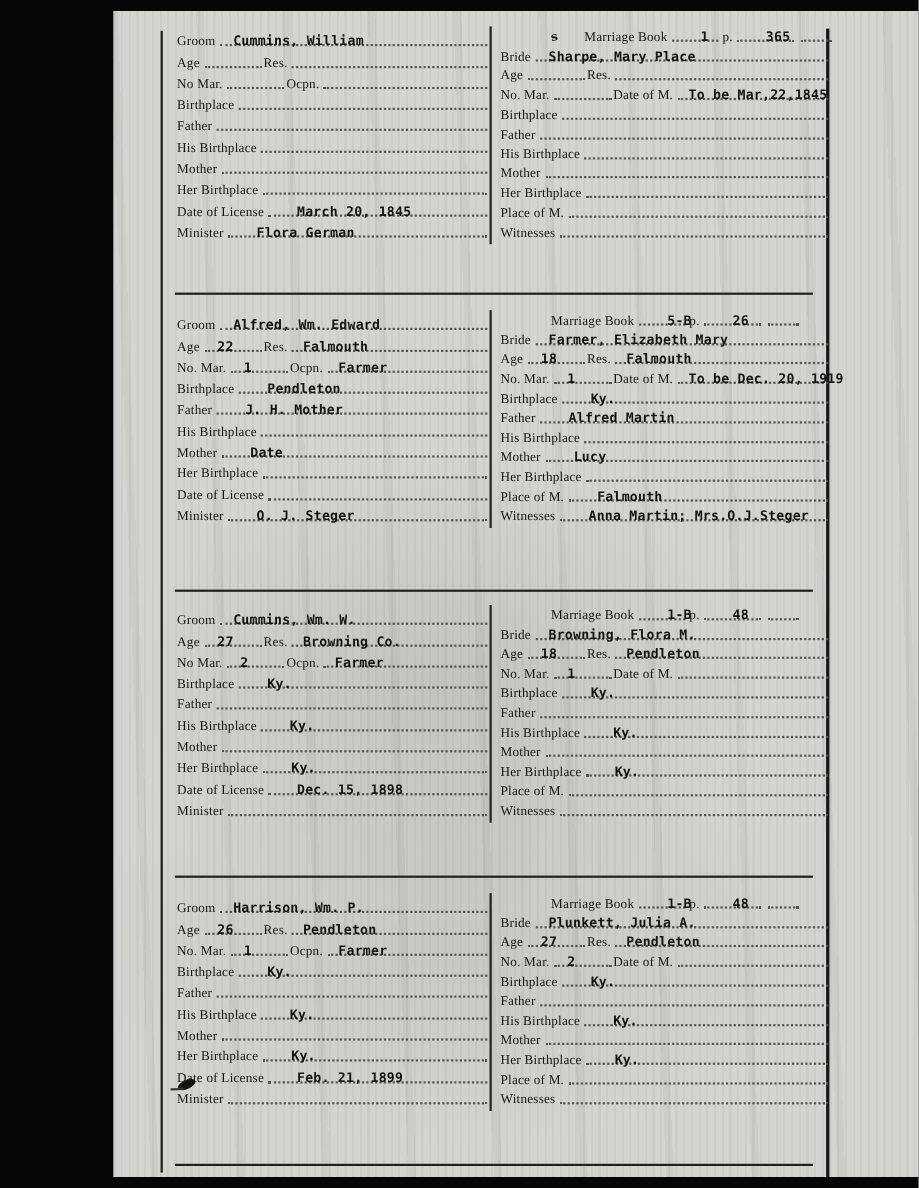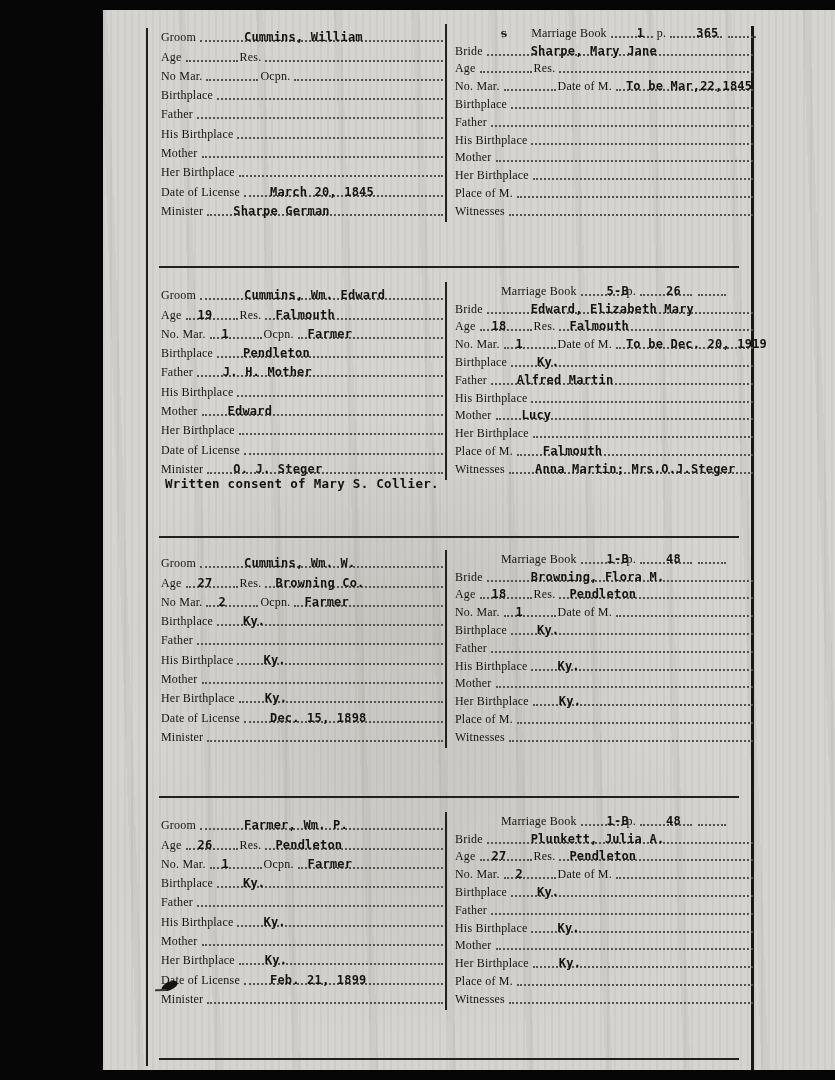--- a/index.html
+++ b/index.html
@@ -44,21 +44,21 @@
     margin:0 2px 4px 4px;position:relative;height:9px;
   }
   .fill.fdual{flex:0 0 52px;}
   .val{
     position:absolute;left:26px;bottom:-4px;white-space:nowrap;
     font-family:"DejaVu Sans Mono", monospace;font-size:12px;font-weight:bold;
     color:#151310;letter-spacing:.2px;
   }
   .fdual .val{left:12px;}
   .f2 .val{left:10px;margin-top:11px;}
-  .name-row .val{left:12px;margin-left:32px;}
+  .name-row .val{left:12px;}
 
   .header-row{padding-left:46px;}
   .hmark{
     font-family:"DejaVu Serif", serif;font-size:11px;font-weight:bold;
     color:#1a1814;margin-right:24px;padding-bottom:2px;transform:rotate(-12deg);
   }
   .hf1{flex:0 0 42px;}
   .hf2{flex:0 0 52px;}
   .hf3{flex:0 0 28px;}
   .plbl{margin-left:2px;}
@@ -156,21 +156,21 @@
           <div class="row">
     <span class="lbl lbl1">Date of License</span>
     <span class="fill f1">
               <span class="val">March 20, 1845</span>
             </span>
 
   </div>
           <div class="row">
     <span class="lbl lbl1">Minister</span>
     <span class="fill f1">
-              <span class="val">Sharpe German</span>
+              <span class="val">Flora German</span>
             </span>
 
   </div>
         </div>
     <div class="divider"></div>
     <div class="col col-right">
           <div class="row header-row">
     <span class="hmark">s</span>
     <span class="lbl hlbl">Marriage Book</span>
     <span class="fill hf1">
@@ -178,21 +178,21 @@
             </span>
     <span class="lbl plbl">p.</span>
     <span class="fill hf2">
               <span class="val hpage">365</span>
             </span>
     <span class="fill hf3"></span>
   </div>
           <div class="row name-row">
     <span class="lbl lbl1">Bride</span>
     <span class="fill f1">
-              <span class="val">Sharpe, Mary Jane</span>
+              <span class="val">Sharpe, Mary Place</span>
             </span>
 
   </div>
           <div class="row">
     <span class="lbl lbl1">Age</span>
     <span class="fill f1 fdual">
               <span class="val"></span>
             </span>
     <span class="lbl lbl2">Res.</span>
     <span class="fill f2">
@@ -259,28 +259,28 @@
 
   </div>
         </div>
 
   </section>
       <section class="record s2">
     <div class="col col-left">
           <div class="row name-row">
     <span class="lbl lbl1">Groom</span>
     <span class="fill f1">
-              <span class="val">Cummins, Wm. Edward</span>
+              <span class="val">Alfred, Wm. Edward</span>
             </span>
 
   </div>
           <div class="row">
     <span class="lbl lbl1">Age</span>
     <span class="fill f1 fdual">
-              <span class="val">19</span>
+              <span class="val">22</span>
             </span>
     <span class="lbl lbl2">Res.</span>
     <span class="fill f2">
               <span class="val">Falmouth</span>
             </span>
   </div>
           <div class="row">
     <span class="lbl lbl1">No. Mar.</span>
     <span class="fill f1 fdual">
               <span class="val">1</span>
@@ -307,21 +307,21 @@
           <div class="row">
     <span class="lbl lbl1">His Birthplace</span>
     <span class="fill f1">
               <span class="val"></span>
             </span>
 
   </div>
           <div class="row">
     <span class="lbl lbl1">Mother</span>
     <span class="fill f1">
-              <span class="val">Edward</span>
+              <span class="val">Date</span>
             </span>
 
   </div>
           <div class="row">
     <span class="lbl lbl1">Her Birthplace</span>
     <span class="fill f1">
               <span class="val"></span>
             </span>
 
   </div>
@@ -350,21 +350,21 @@
             </span>
     <span class="lbl plbl">p.</span>
     <span class="fill hf2">
               <span class="val hpage">26</span>
             </span>
     <span class="fill hf3"></span>
   </div>
           <div class="row name-row">
     <span class="lbl lbl1">Bride</span>
     <span class="fill f1">
-              <span class="val">Edward, Elizabeth Mary</span>
+              <span class="val">Farmer, Elizabeth Mary</span>
             </span>
 
   </div>
           <div class="row">
     <span class="lbl lbl1">Age</span>
     <span class="fill f1 fdual">
               <span class="val">18</span>
             </span>
     <span class="lbl lbl2">Res.</span>
     <span class="fill f2">
@@ -424,21 +424,20 @@
 
   </div>
           <div class="row">
     <span class="lbl lbl1">Witnesses</span>
     <span class="fill f1">
               <span class="val">Anna Martin; Mrs.O.J.Steger</span>
             </span>
 
   </div>
         </div>
-    <div class="note">Written consent of Mary S. Collier.</div>
   </section>
       <section class="record s3">
     <div class="col col-left">
           <div class="row name-row">
     <span class="lbl lbl1">Groom</span>
     <span class="fill f1">
               <span class="val">Cummins, Wm. W.</span>
             </span>
 
   </div>
@@ -603,21 +602,21 @@
 
   </div>
         </div>
 
   </section>
       <section class="record s4">
     <div class="col col-left">
           <div class="row name-row">
     <span class="lbl lbl1">Groom</span>
     <span class="fill f1">
-              <span class="val">Farmer, Wm. P.</span>
+              <span class="val">Harrison, Wm. P.</span>
             </span>
 
   </div>
           <div class="row">
     <span class="lbl lbl1">Age</span>
     <span class="fill f1 fdual">
               <span class="val">26</span>
             </span>
     <span class="lbl lbl2">Res.</span>
     <span class="fill f2">

